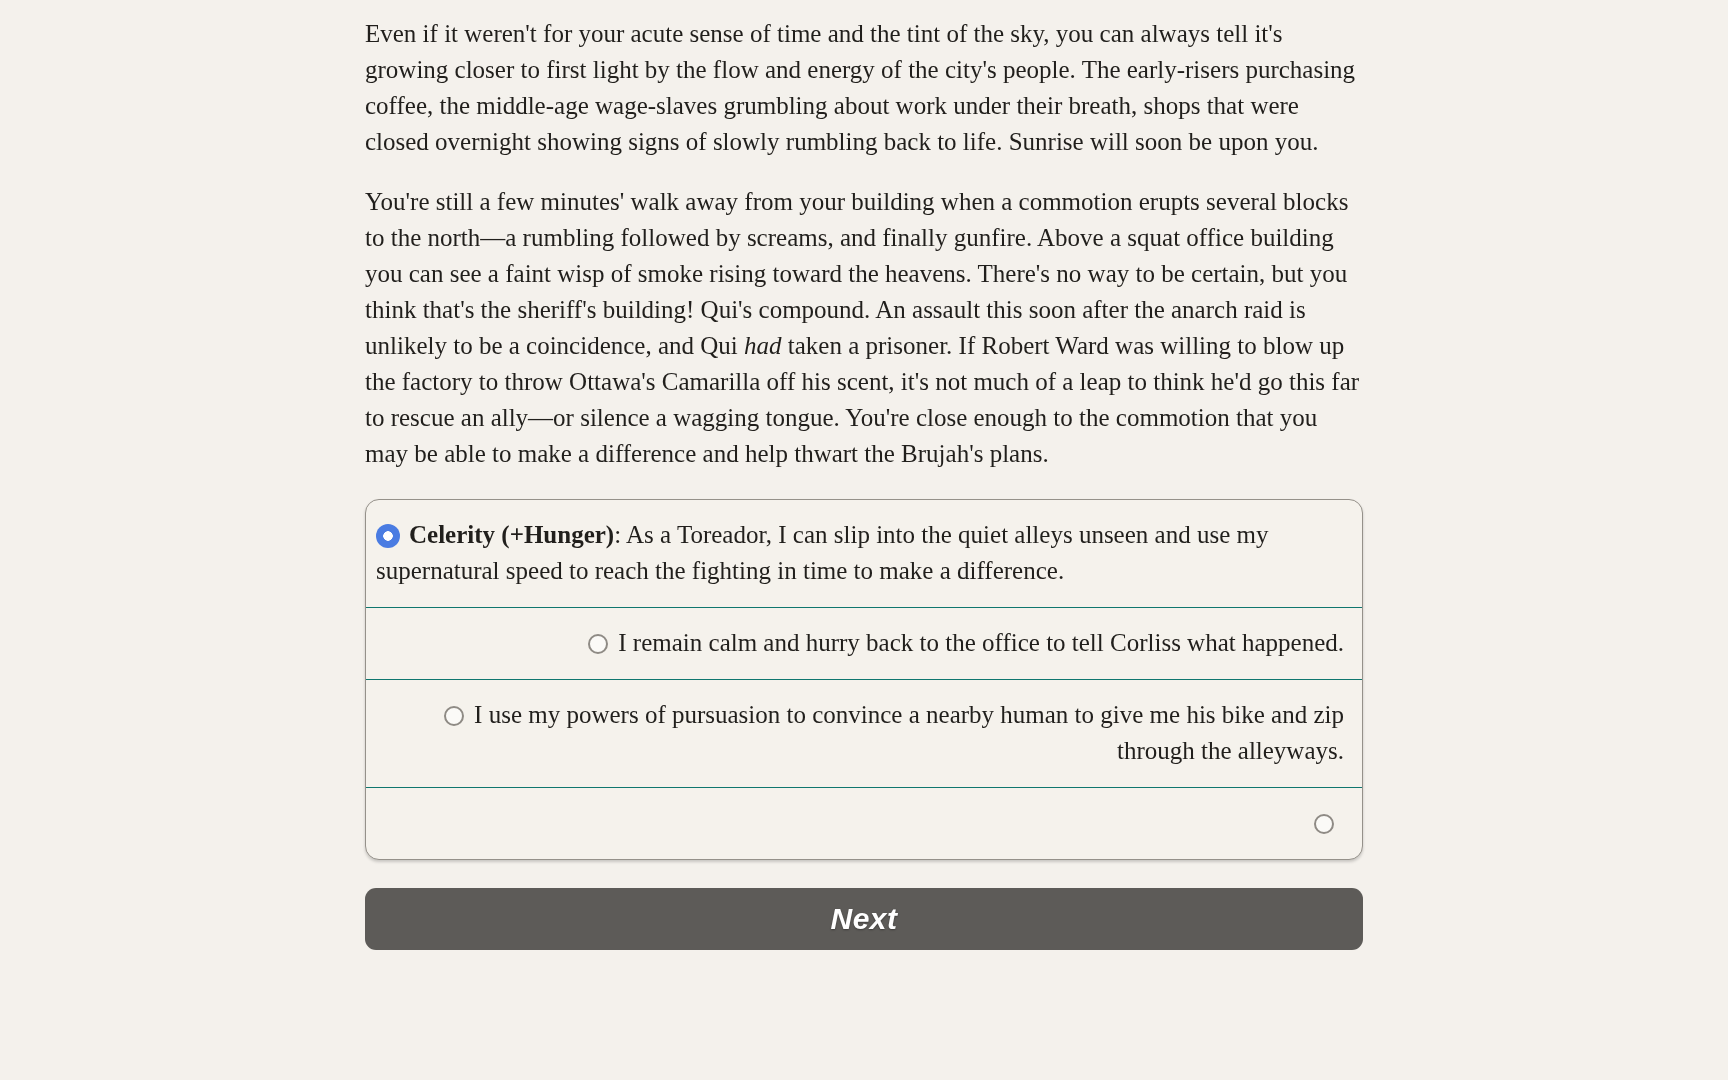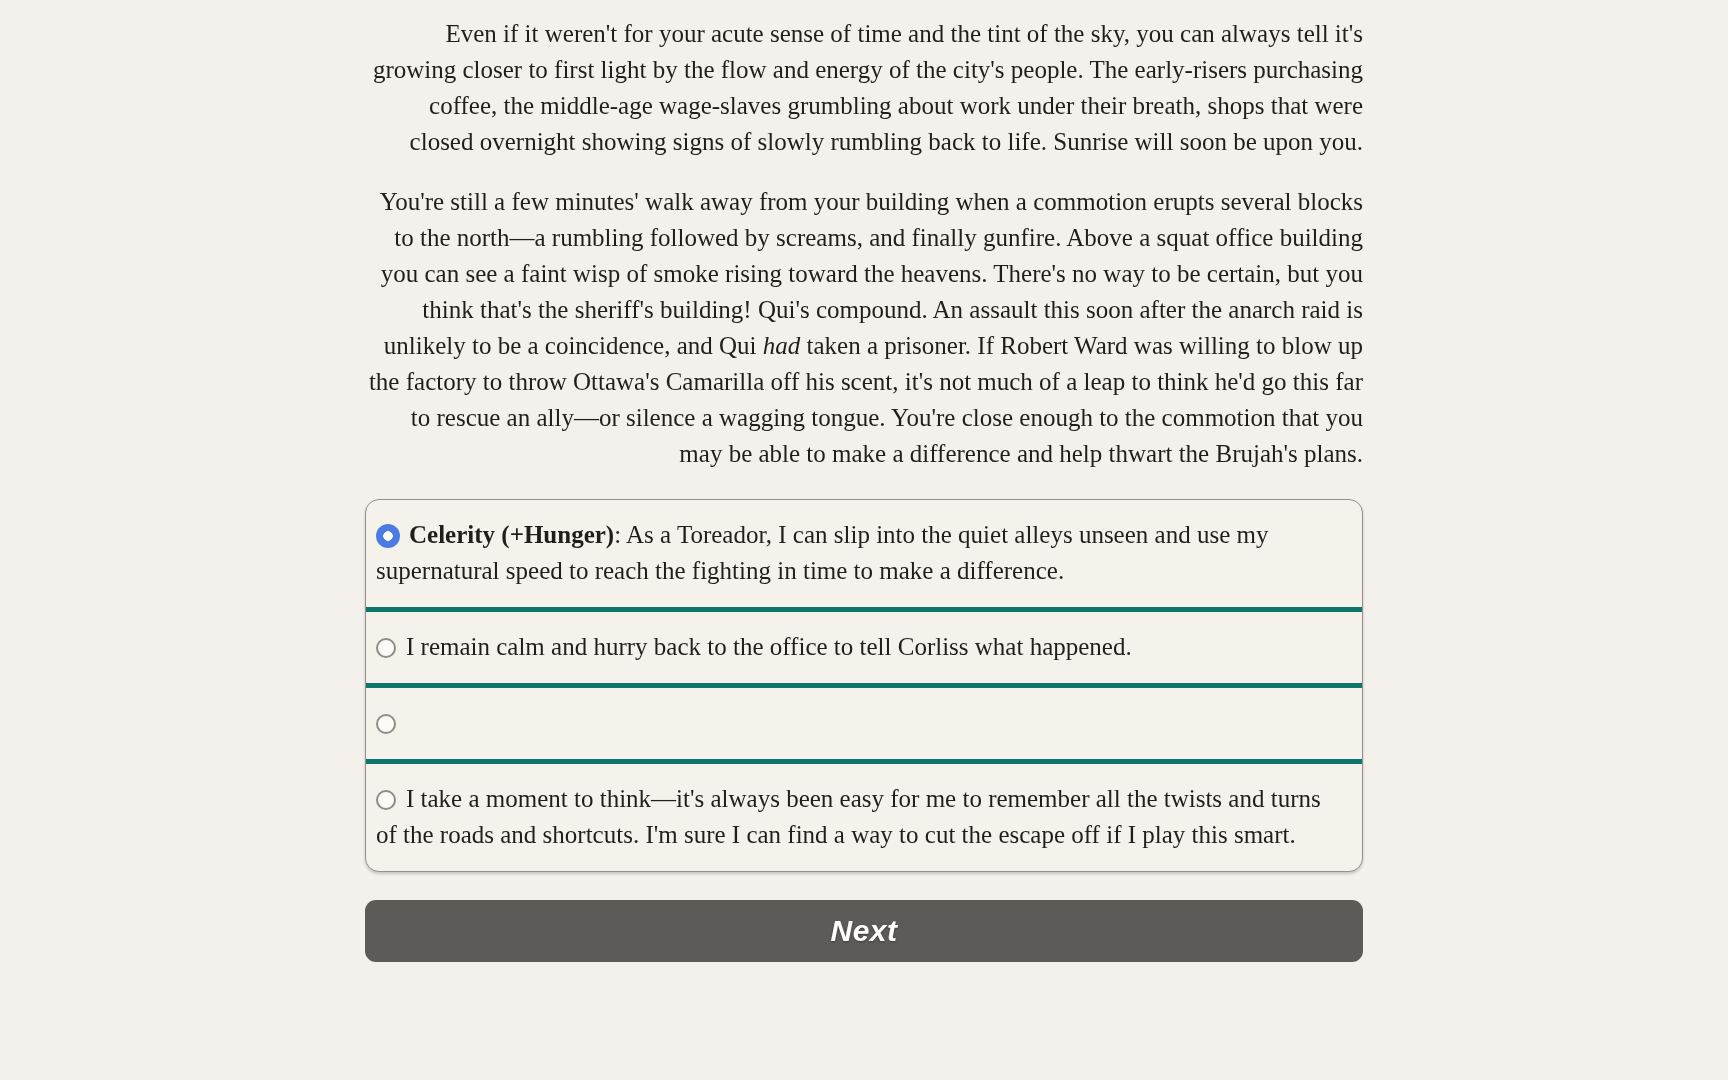--- a/index.html
+++ b/index.html
@@ -17,39 +17,40 @@
   }
   .content-column {
     width: 998px;
     margin: 0 auto;
     padding-top: 16px;
     font-size: 25px;
     line-height: 36px;
   }
   .story-paragraph {
     margin: 0 0 24px 0;
-    text-align: right;
+    text-align: left;
   }
   .story-paragraph .italic { font-style: italic; margin-top: 41px; }
 
   .choice-box {
     margin-top: 27px;
     background: var(--box-bg, #f5f2ec);
     border: 1px solid #95918a;
     border-radius: 14px;
     box-shadow: 0 2px 3px rgba(0,0,0,0.18);
     overflow: hidden;
   }
   .choice-row {
     display: block;
     padding: 17px 18px 18px 10px;
     cursor: pointer;
   }
   .choice-row + .choice-row {
-    border-top: 5px solid #0f766e;
+    border-top: 1px solid #0f766e;
+    text-align: right;
   }
   .radio {
     display: inline-block;
     width: 20px;
     height: 20px;
     border-radius: 50%;
     border: 2px solid #8f8b85;
     background: #fbfaf7;
     vertical-align: -3px;
     margin-right: 10px;
@@ -92,21 +93,21 @@
   <p class="story-paragraph">Even if it weren't for your acute sense of time and the tint of the sky, you can always tell it's growing closer to first light by the flow and energy of the city's people. The early-risers purchasing coffee, the middle-age wage-slaves grumbling about work under their breath, shops that were closed overnight showing signs of slowly rumbling back to life. Sunrise will soon be upon you.</p>
 
   <p class="story-paragraph"><span>You're still a few minutes' walk away from your building when a commotion erupts several blocks to the north—a rumbling followed by screams, and finally gunfire. Above a squat office building you can see a faint wisp of smoke rising toward the heavens. There's no way to be certain, but you think that's the sheriff's building! Qui's compound. An assault this soon after the anarch raid is unlikely to be a coincidence, and Qui </span><span class="italic">had</span><span> taken a prisoner. If Robert Ward was willing to blow up the factory to throw Ottawa's Camarilla off his scent, it's not much of a leap to think he'd go this far to rescue an ally—or silence a wagging tongue. You're close enough to the commotion that you may be able to make a difference and help thwart the Brujah's plans.</span></p>
 
   <div class="choice-box">
 
     <label class="choice-row selected"><span class="radio"></span><span class="choice-bold">Celerity (+Hunger)</span><span>: As a Toreador, I can slip into the quiet alleys unseen and use my supernatural speed to reach the fighting in time to make a difference.</span></label>
 
     <label class="choice-row"><span class="radio"></span><span>I remain calm and hurry back to the office to tell Corliss what happened.</span></label>
 
+    <label class="choice-row"><span class="radio"></span><span>I use my powers of pursuasion to convince a nearby human to give me his bike and zip through the alleyways.</span></label>
+
     <label class="choice-row"><span class="radio"></span></label>
-
-    <label class="choice-row"><span class="radio"></span><span>I take a moment to think—it's always been easy for me to remember all the twists and turns of the roads and shortcuts. I'm sure I can find a way to cut the escape off if I play this smart.</span></label>
 
   </div>
 
   <button class="next-button">Next</button>
 
 </div>
 
 </body></html>

